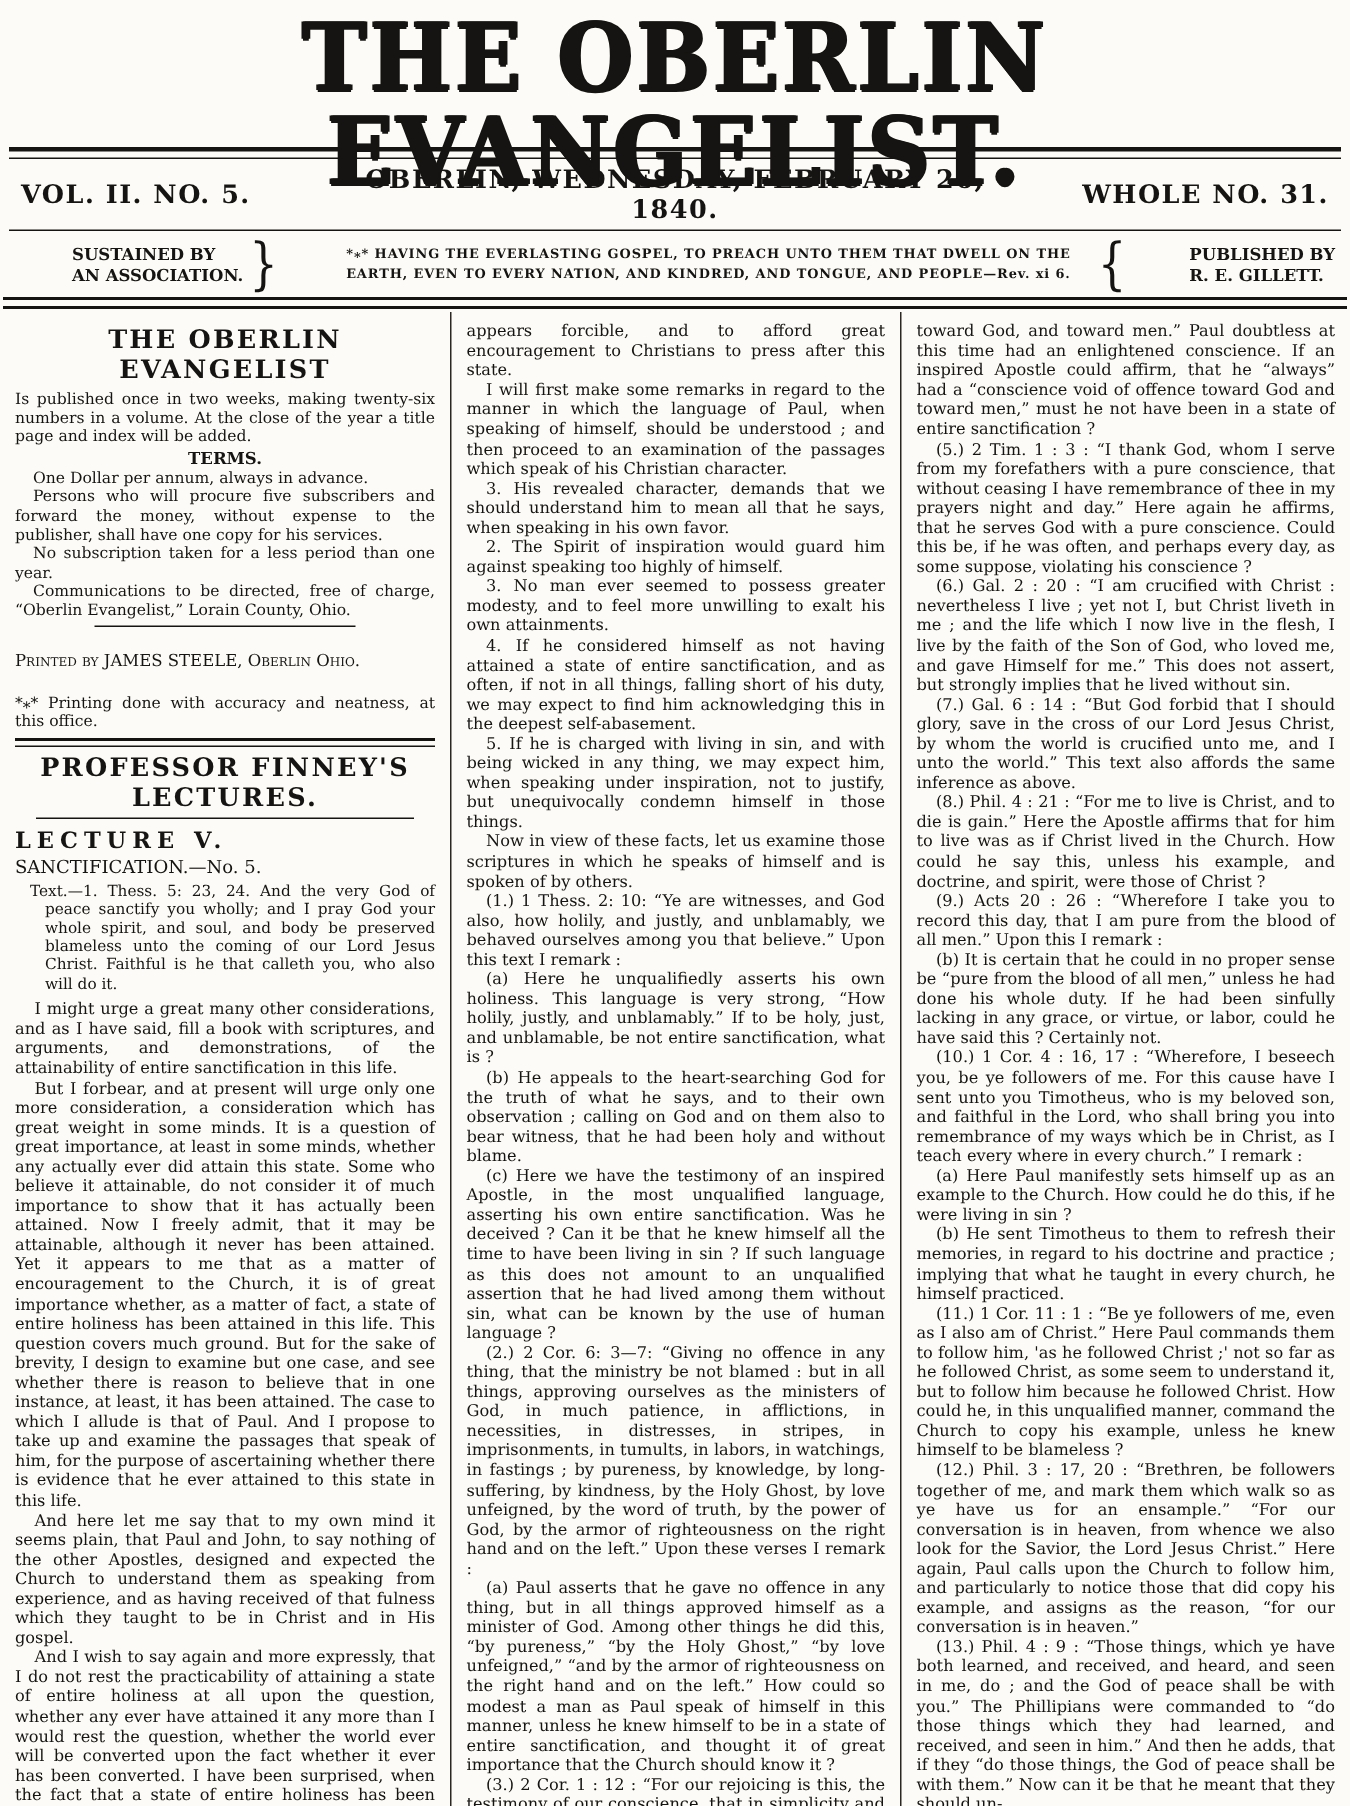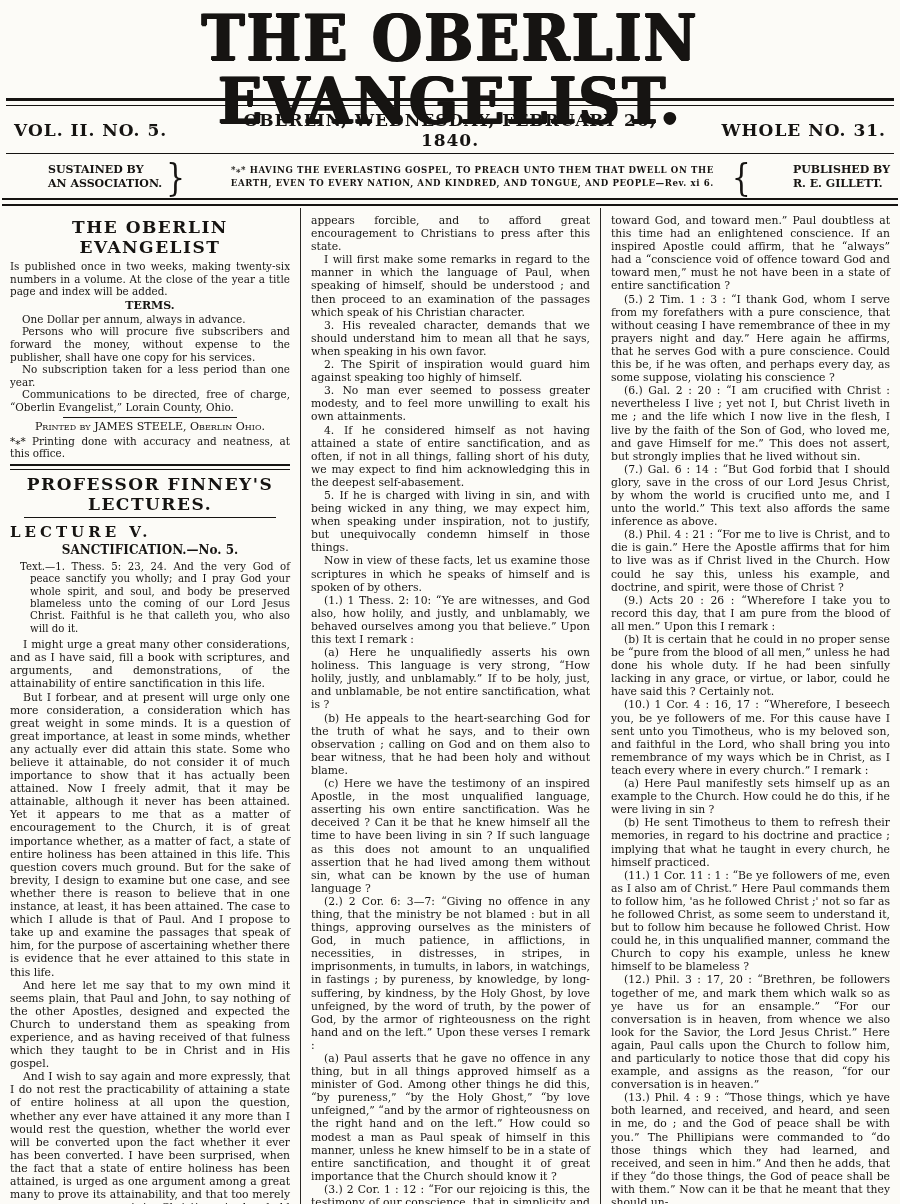--- a/index.html
+++ b/index.html
@@ -63,23 +63,23 @@
   .col{
     width:300px;box-sizing:border-box;
     padding:6px 10px 0 10px;
     overflow:hidden;
   }
   .col + .col{border-left:1px solid #2a2723;}
   
   .blk{margin:0;}
   .section-head{font-size:17px;font-weight:bold;text-align:center;letter-spacing:1.5px;margin:3px 0 3px 0;}
   .lecture-head{font-size:15px;font-weight:bold;letter-spacing:4px;margin:5px 0 2px 0;}
-  .sub-head{font-size:12px;font-weight:bold;text-align:center;margin:0 0 4px 0;}
+  .sub-head{font-size:12px;font-weight:normal;margin:0 0 4px 0;}
   .terms-head{font-size:11px;font-weight:bold;text-align:center;margin:1px 0;}
-  .center-line{font-size:11px;text-align:center;font-variant:small-caps;margin:2px 0;}
+  .center-line{font-size:11px;font-variant:small-caps;margin:16px 0;}
   .box-para{font-size:10.4px;line-height:12.6px;text-align:justify;text-indent:12px;}
   .box-para-flush{font-size:10.4px;line-height:12.6px;text-align:justify;}
   .para{font-size:10.8px;line-height:13.1px;text-align:justify;text-indent:13px;}
   .para-flush{font-size:10.8px;line-height:13.1px;text-align:justify;}
   .text-block{font-size:10.2px;line-height:12.4px;text-align:justify;margin:1px 0 3px 10px;text-indent:-10px;padding-left:10px;font-weight:500;}
   .rule{border-top:1px solid #161412;margin:3px 14px;}
   .double-rule{height:3px;border-top:2px solid #161412;border-bottom:1px solid #161412;margin:4px 0;}
   .short-rule{width:62%;border-top:1px solid #161412;margin:3px auto 2px auto;}
 </style>
 </head>

